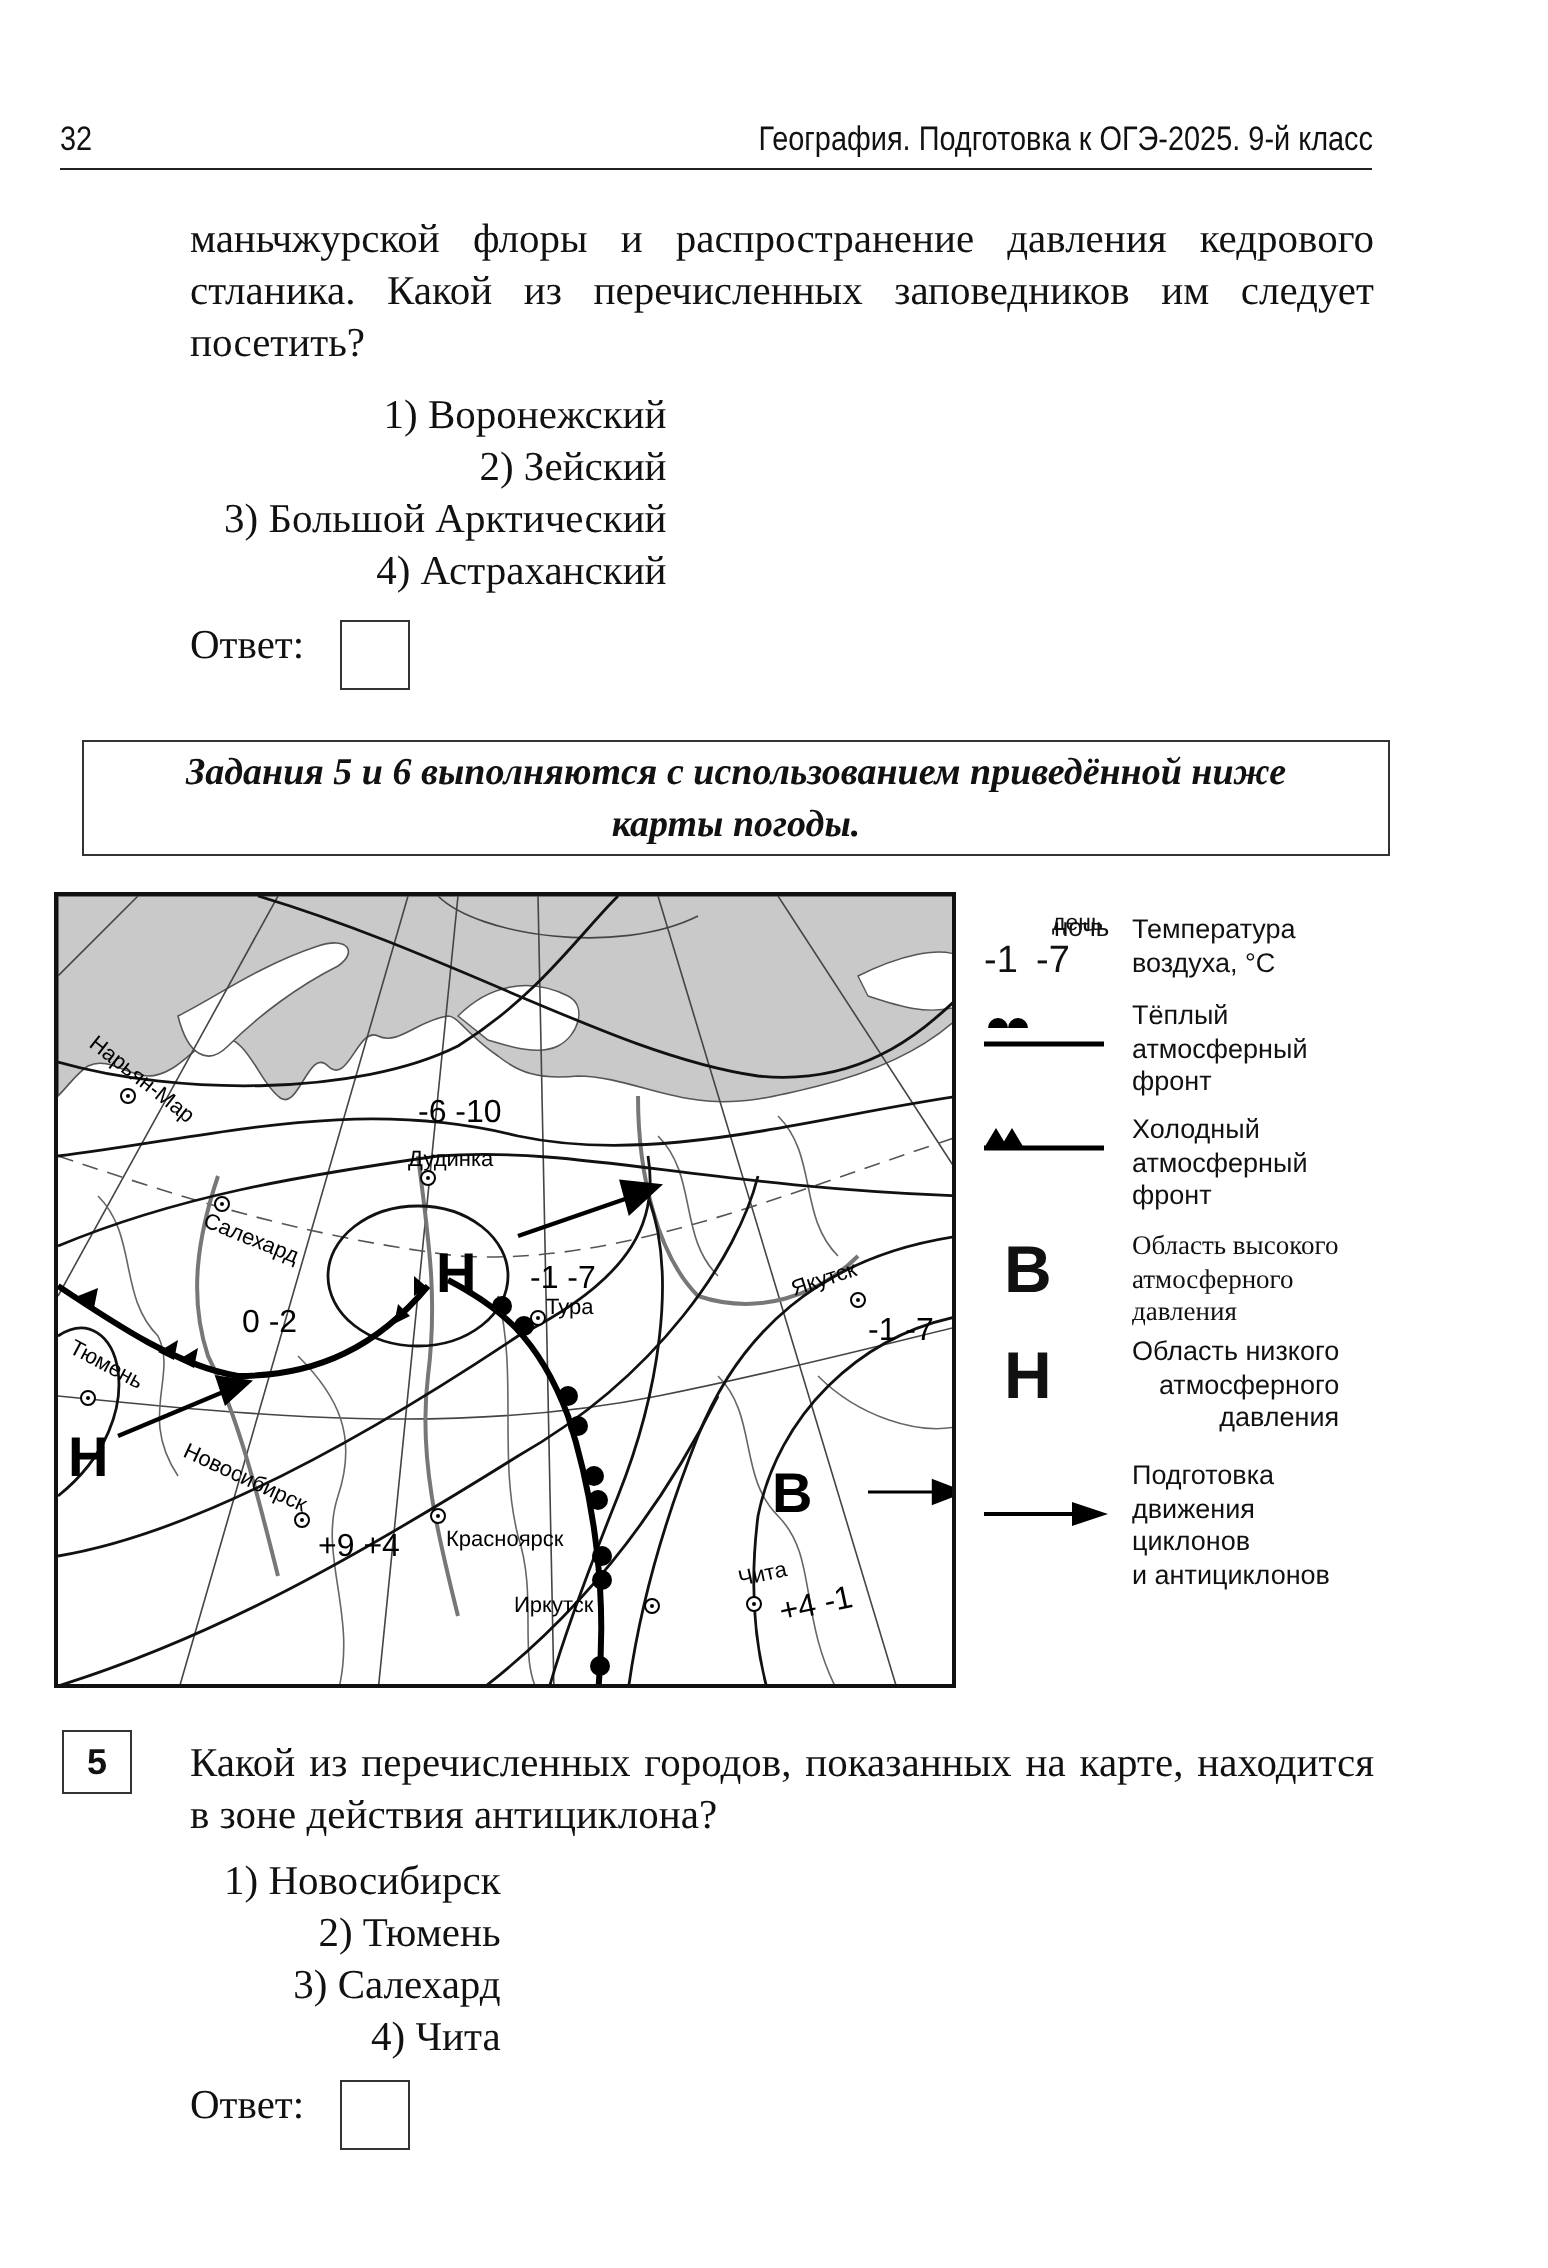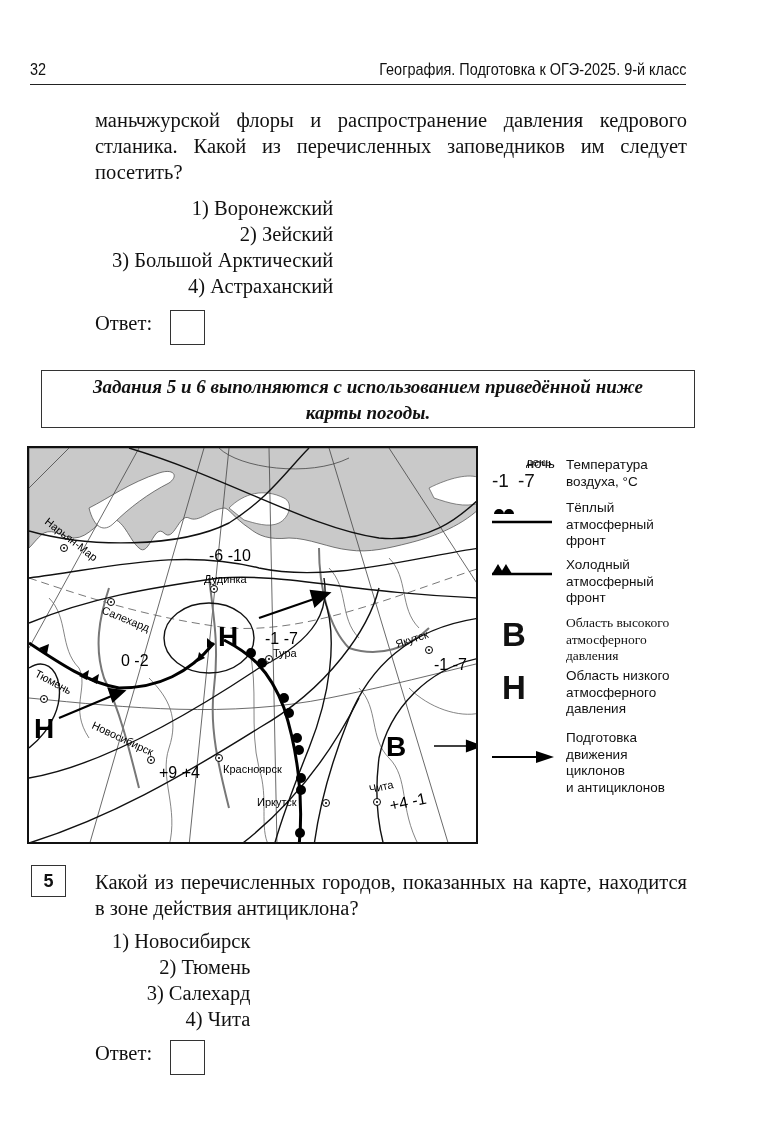--- a/index.html
+++ b/index.html
@@ -220,21 +220,21 @@
   </div>
 
   <div style="position:absolute; left:18px; top:166px; font-size:33px; font-weight:bold;">В</div>
   <div class="lg-txt" style="top:165px;font-family:Liberation Serif, serif;">
     <div>Область высокого</div>
     <div>атмосферного</div>
     <div>давления</div>
   </div>
 
   <div style="position:absolute; left:18px; top:219px; font-size:33px; font-weight:bold;">Н</div>
-  <div class="lg-txt" style="top:218px;">
+  <div class="lg-txt" style="top:218px;text-align:right;">
     <div>Область низкого</div>
     <div>атмосферного</div>
     <div>давления</div>
   </div>
 
   <svg style="position:absolute; left:8px; top:300px;" width="62" height="14">
     <line x1="0" y1="7" x2="48" y2="7" stroke="#000" stroke-width="2"></line>
     <polygon points="62,7 44,1 44,13" fill="#000"></polygon>
   </svg>
   <div class="lg-txt" style="top:280px;">

